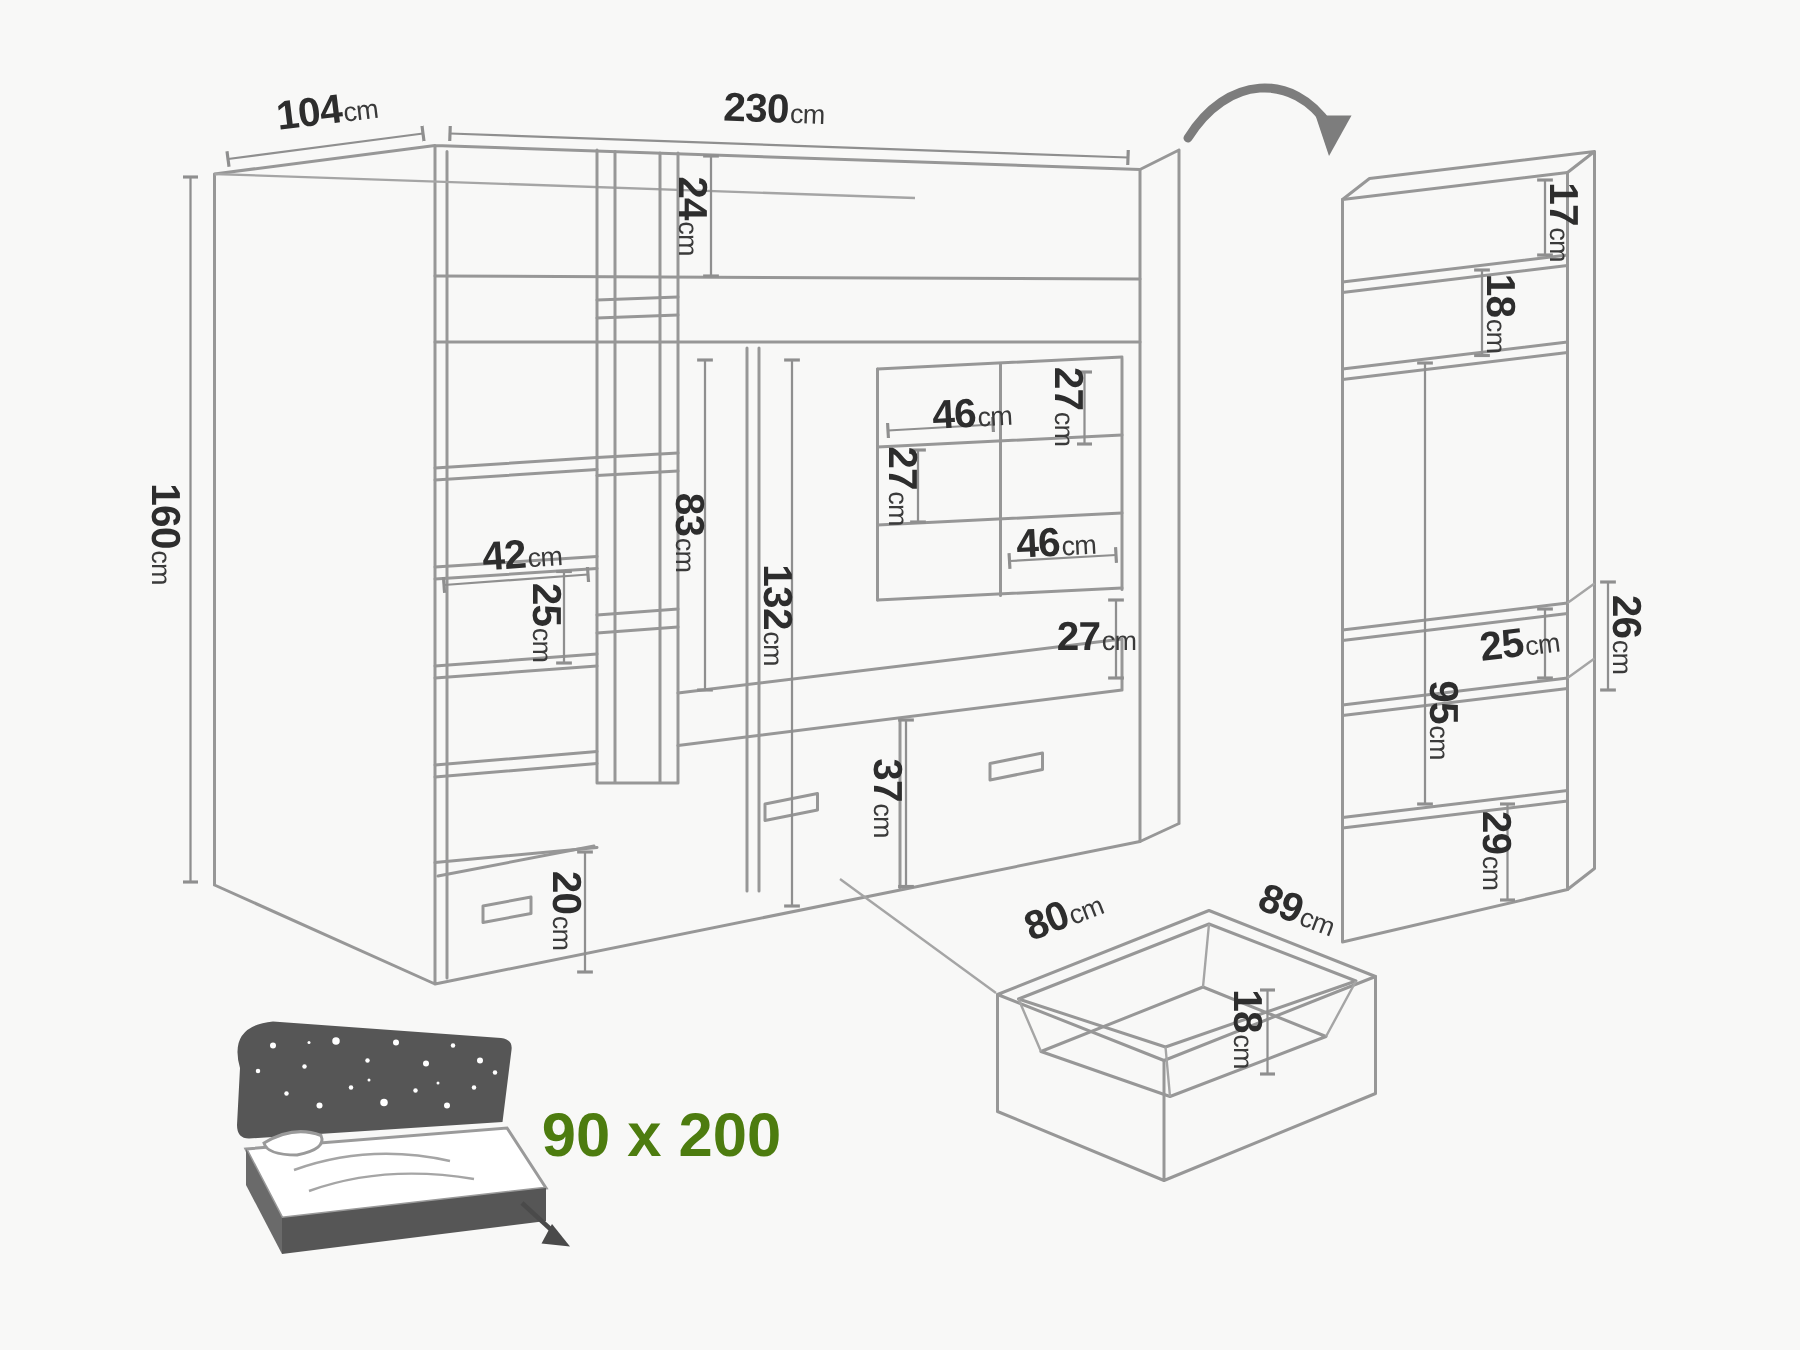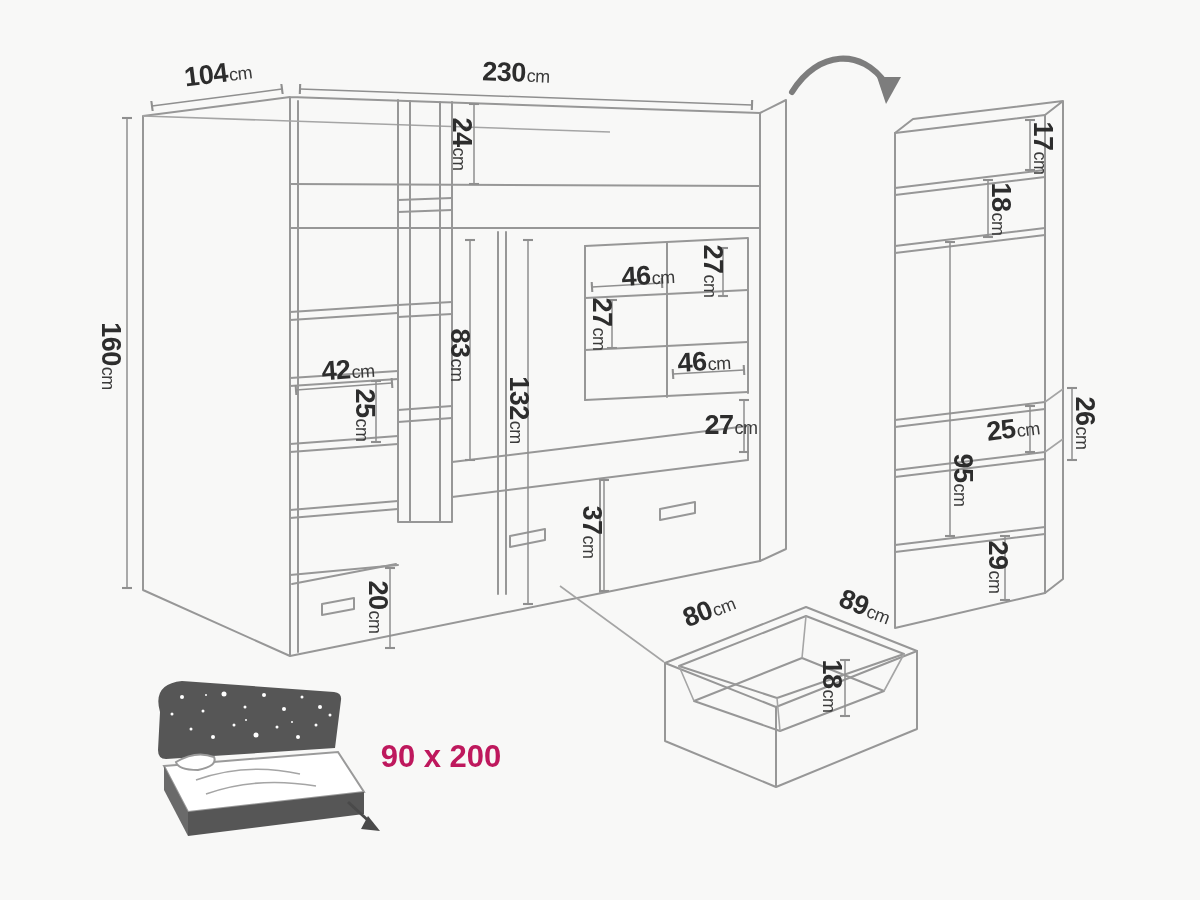--- a/index.html
+++ b/index.html
@@ -30,21 +30,21 @@
     font-weight:bold;
     font-size:27px;
     letter-spacing:-0.5px;
     line-height:1;
     user-select:none;
   }
   .dim .unit{font-size:18px;font-weight:normal;margin-left:1px;color:#3a3a3a;}
   .dim.v{transform:translate(-50%,-50%) rotate(90deg);}
   .size-label{
     position:absolute;transform:translate(-50%,-50%);
-    color:#be185d;font-weight:bold;font-size:31px;white-space:nowrap;
+    color:#4d7c0f;font-weight:bold;font-size:41px;white-space:nowrap;
   }
 </style>
 </head>
 <body>
 
 <div class="stage">
 
 <svg width="1200" height="900" viewBox="0 0 1200 900">
   <defs>
     <marker id="tick" viewBox="0 0 8 8" refX="4" refY="4" markerWidth="7" markerHeight="7" orient="auto">

